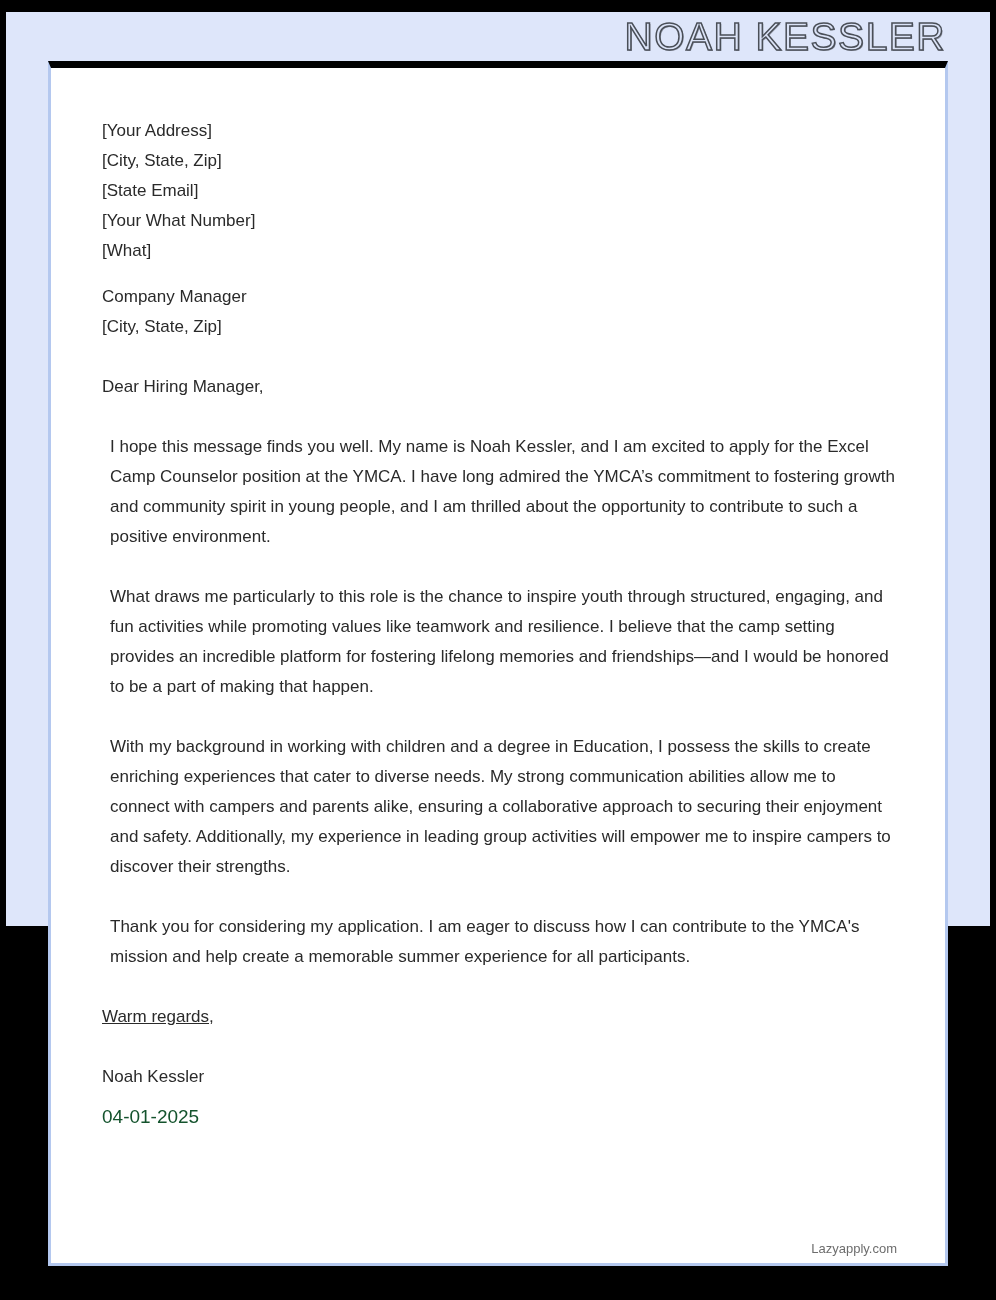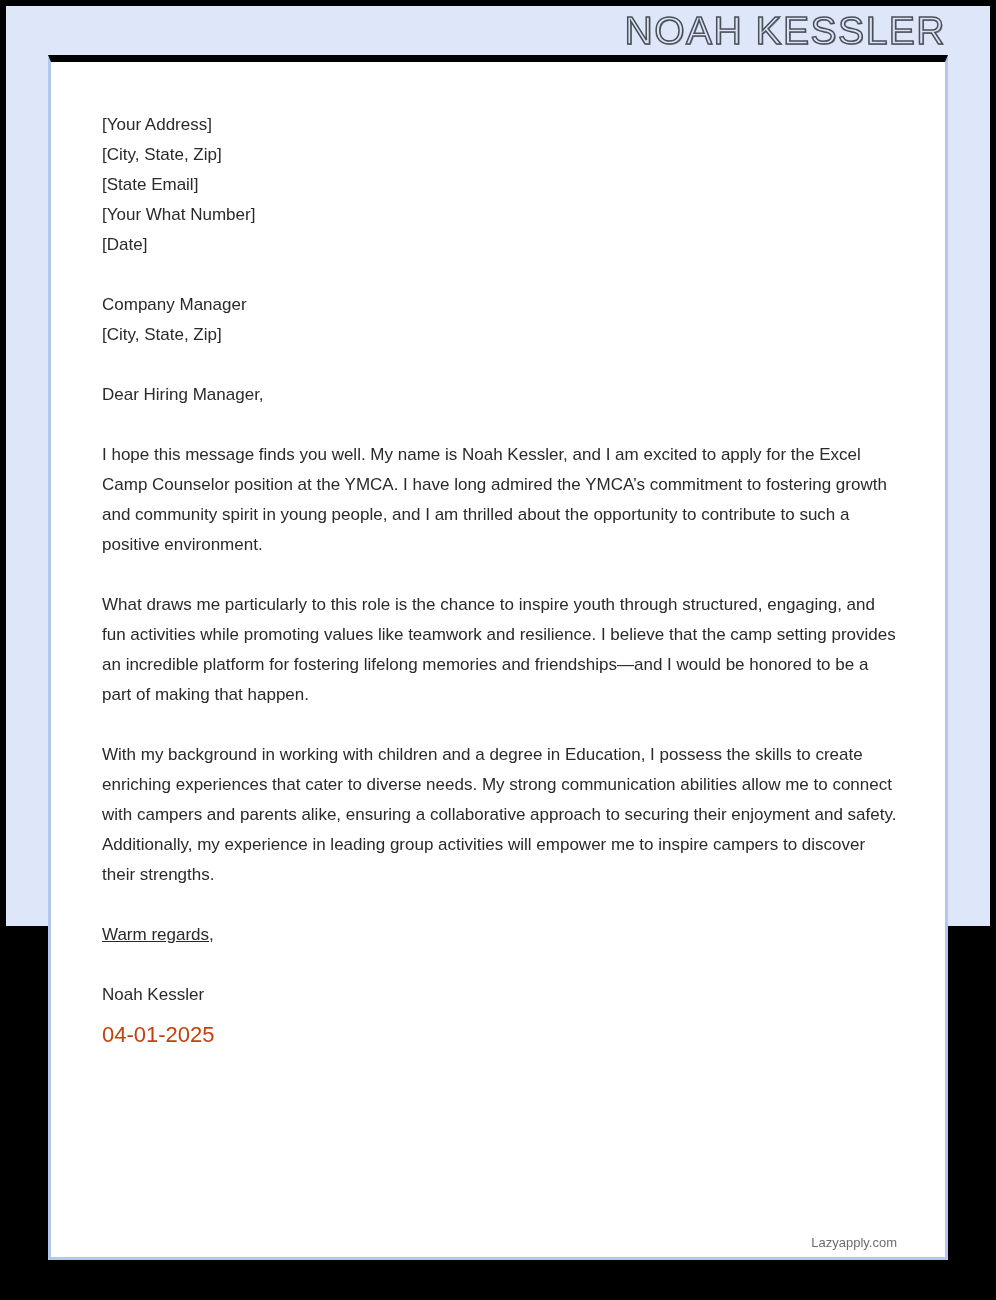--- a/index.html
+++ b/index.html
@@ -16,21 +16,21 @@
 
   
   .page-frame {
     position: absolute;
     left: 0;
     top: 0;
     width: 996px;
     height: 932px;
     background: #000000;
     box-sizing: border-box;
-    padding: 6px 6px 6px 6px;
+    padding: 12px 6px 6px 6px;
   }
   .canvas {
     position: relative;
     width: 100%;
     height: 100%;
     background: #dee6fa;
     box-sizing: border-box;
   }
 
   
@@ -82,38 +82,38 @@
   }
 
   
   .addr-block,
   .recipient-block {
     font-family: "Liberation Sans", sans-serif;
     font-size: 17px;
     line-height: 30px;
     color: #2a2a2a;
   }
-  .addr-block { margin: 0 0 30px 0; }
+  .addr-block { margin: 0 0 16px 0; }
   .recipient-block { margin: 0 0 30px 0; }
   .addr-line { white-space: nowrap; }
 
   .salutation {
     font-family: "Liberation Sans", sans-serif;
     font-size: 17px;
     line-height: 30px;
     color: #2a2a2a;
     margin: 0 0 30px 0;
   }
 
   .body-para {
     font-family: "Liberation Sans", sans-serif;
     font-size: 17px;
     line-height: 30px;
     color: #2a2a2a;
-    margin: 0 0 30px 0;
+    margin: 0 0 30px 8px;
     max-width: 800px;
     text-align: left;
   }
 
   .closing {
     font-family: "Liberation Sans", sans-serif;
     font-size: 17px;
     line-height: 30px;
     color: #2a2a2a;
     margin: 0 0 30px 0;
@@ -121,23 +121,23 @@
   }
   .signature-name {
     font-family: "Liberation Sans", sans-serif;
     font-size: 17px;
     line-height: 30px;
     color: #2a2a2a;
     margin: 0 0 10px 0;
   }
   .signature-date {
     font-family: "Liberation Sans", sans-serif;
-    font-size: 22px;
+    font-size: 19px;
     line-height: 30px;
-    color: #c2410c;
+    color: #14532d;
     margin: 0;
   }
 
   
   .footer-brand {
     position: absolute;
     right: 48px;
     bottom: 8px;
     font-family: "Liberation Sans", sans-serif;
     font-size: 13px;
@@ -157,33 +157,34 @@
     </div>
 
     <div class="letter-card">
       <div class="letter-inner">
 
         <div class="addr-block">
           <div class="addr-line">[Your Address]</div>
           <div class="addr-line">[City, State, Zip]</div>
           <div class="addr-line">[State Email]</div>
           <div class="addr-line">[Your What Number]</div>
-          <div class="addr-line">[Date]</div>
+          <div class="addr-line">[What]</div>
         </div>
 
         <div class="recipient-block">
           <div class="addr-line">Company Manager</div>
           <div class="addr-line">[City, State, Zip]</div>
         </div>
 
         <p class="salutation">Dear Hiring Manager,</p>
 
         <p class="body-para">I hope this message finds you well. My name is Noah Kessler, and I am excited to apply for the Excel Camp Counselor position at the YMCA. I have long admired the YMCA’s commitment to fostering growth and community spirit in young people, and I am thrilled about the opportunity to contribute to such a positive environment.</p>
         <p class="body-para">What draws me particularly to this role is the chance to inspire youth through structured, engaging, and fun activities while promoting values like teamwork and resilience. I believe that the camp setting provides an incredible platform for fostering lifelong memories and friendships—and I would be honored to be a part of making that happen.</p>
         <p class="body-para">With my background in working with children and a degree in Education, I possess the skills to create enriching experiences that cater to diverse needs. My strong communication abilities allow me to connect with campers and parents alike, ensuring a collaborative approach to securing their enjoyment and safety. Additionally, my experience in leading group activities will empower me to inspire campers to discover their strengths.</p>
+        <p class="body-para">Thank you for considering my application. I am eager to discuss how I can contribute to the YMCA's mission and help create a memorable summer experience for all participants.</p>
 
         <p class="closing">Warm regards,</p>
         <p class="signature-name">Noah Kessler</p>
         <p class="signature-date">04-01-2025</p>
 
       </div>
 
       <div class="footer-brand">Lazyapply.com</div>
     </div>
 

